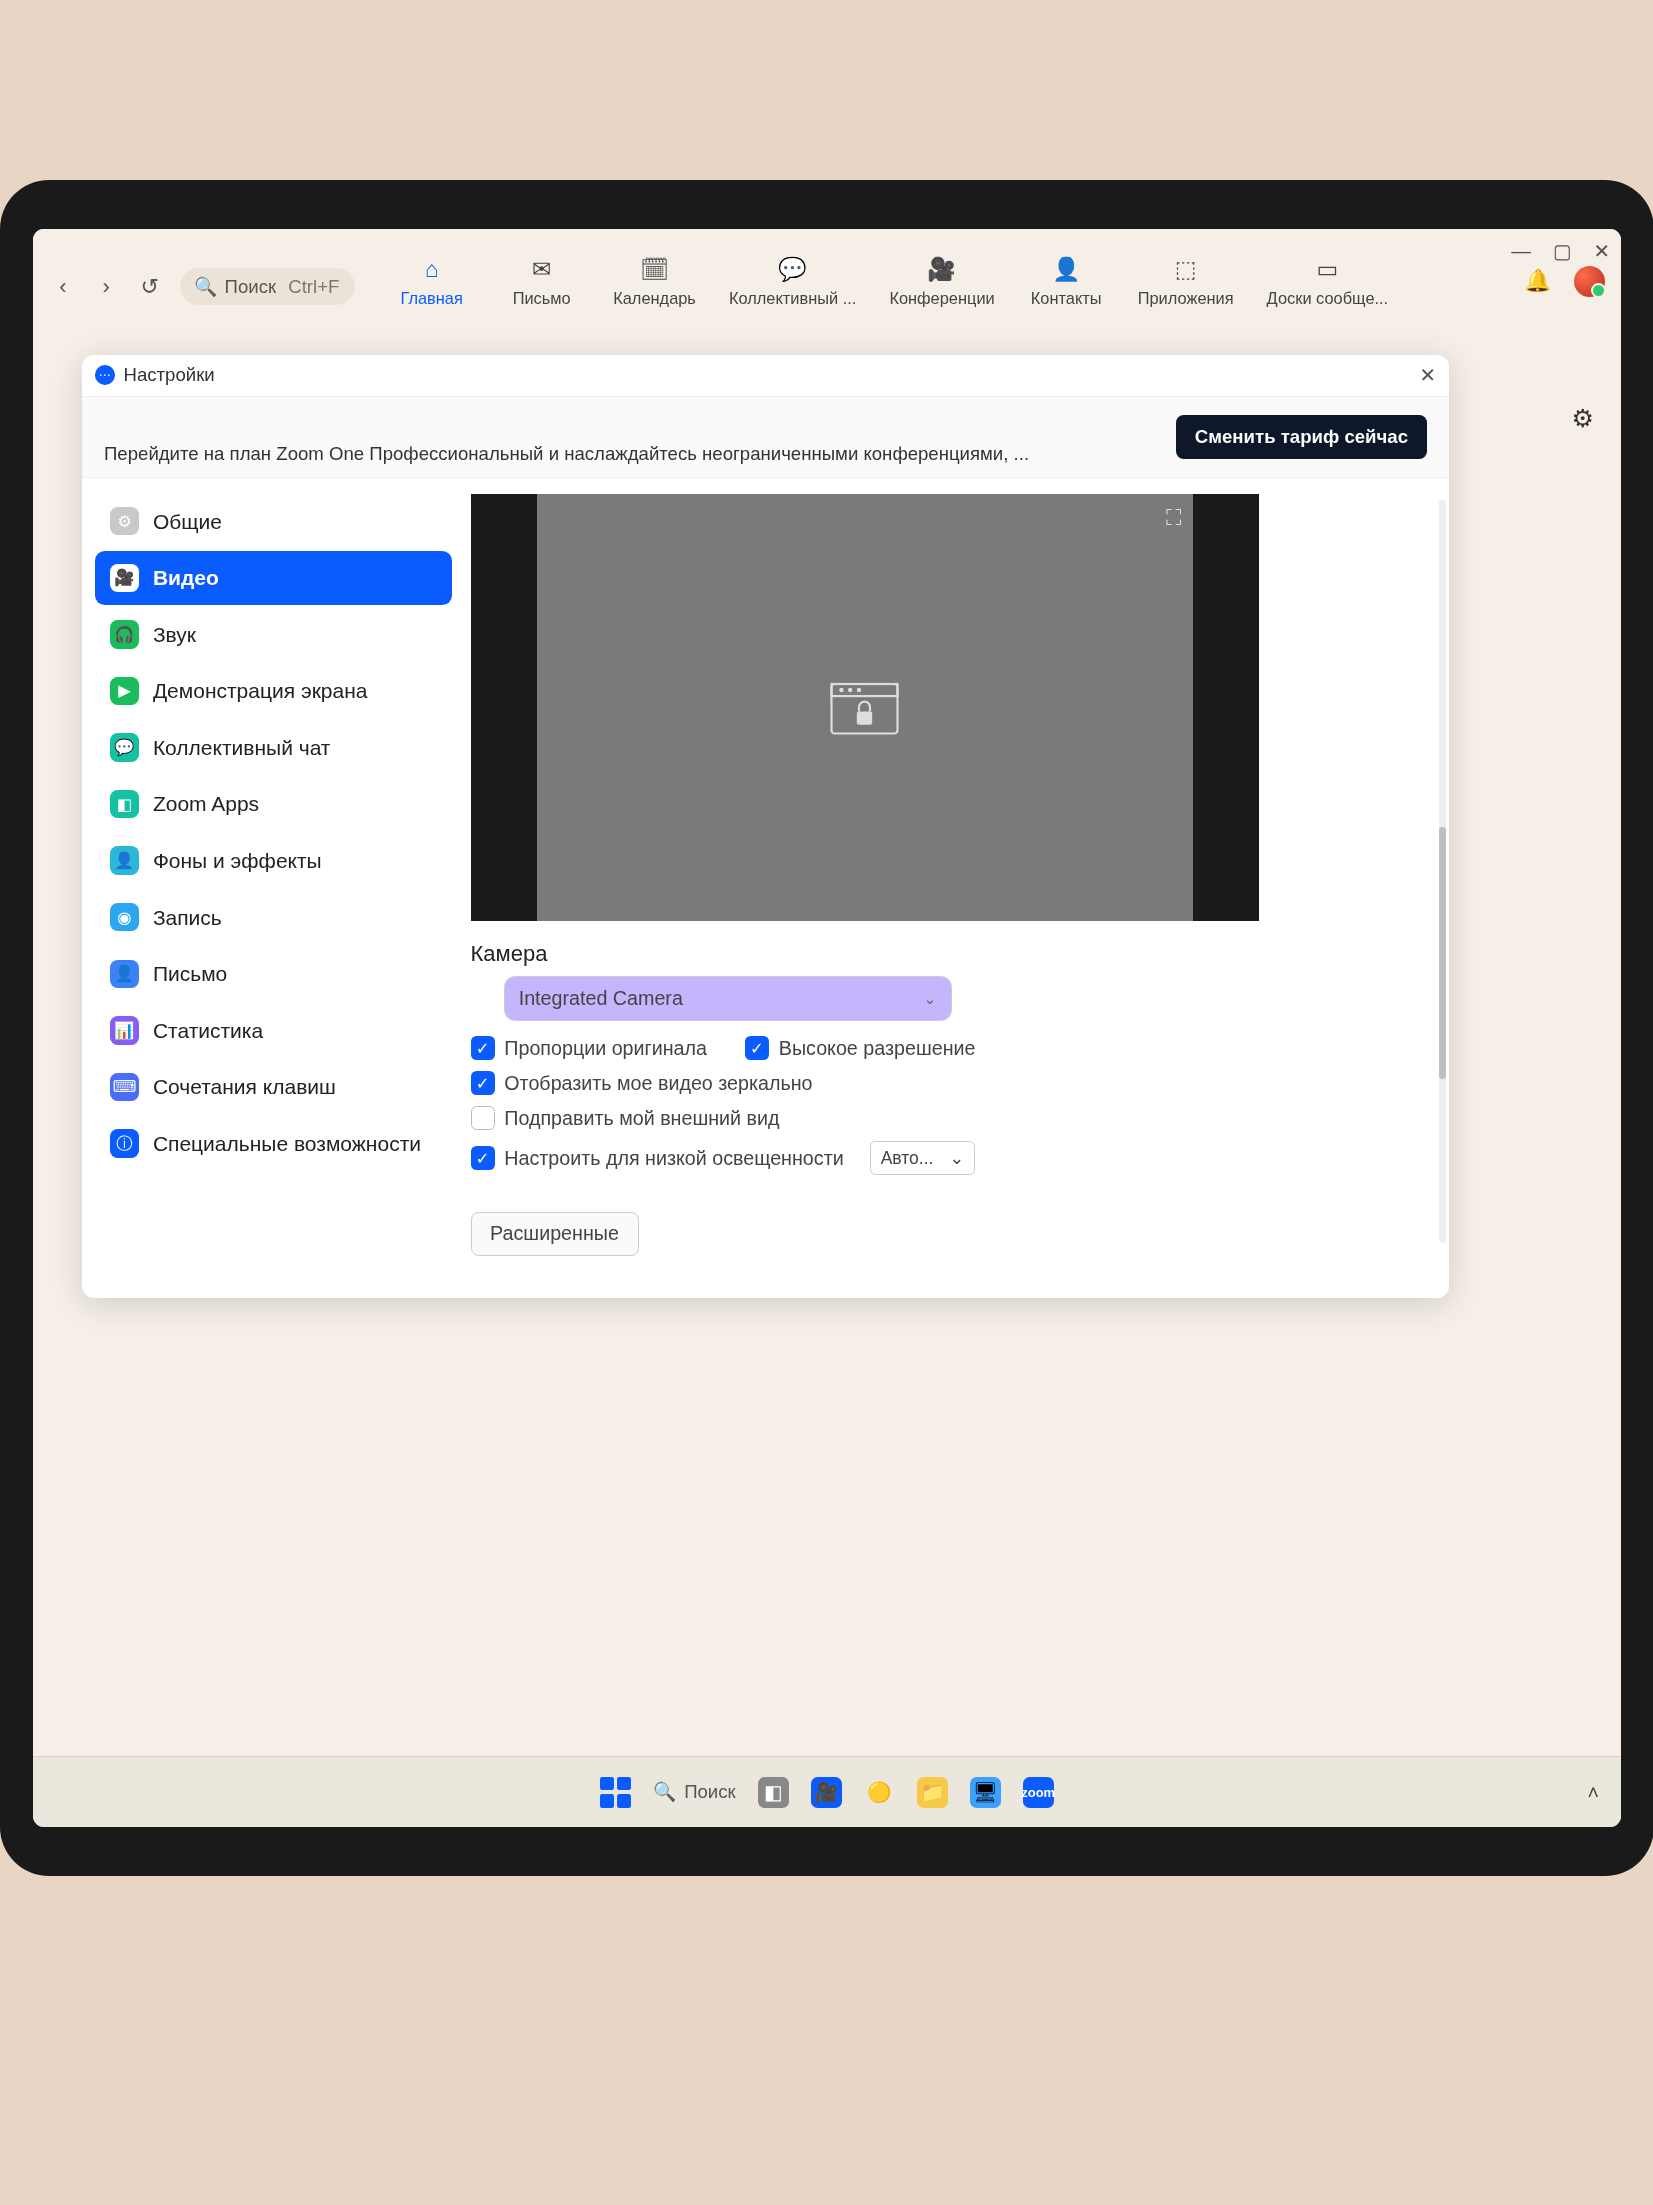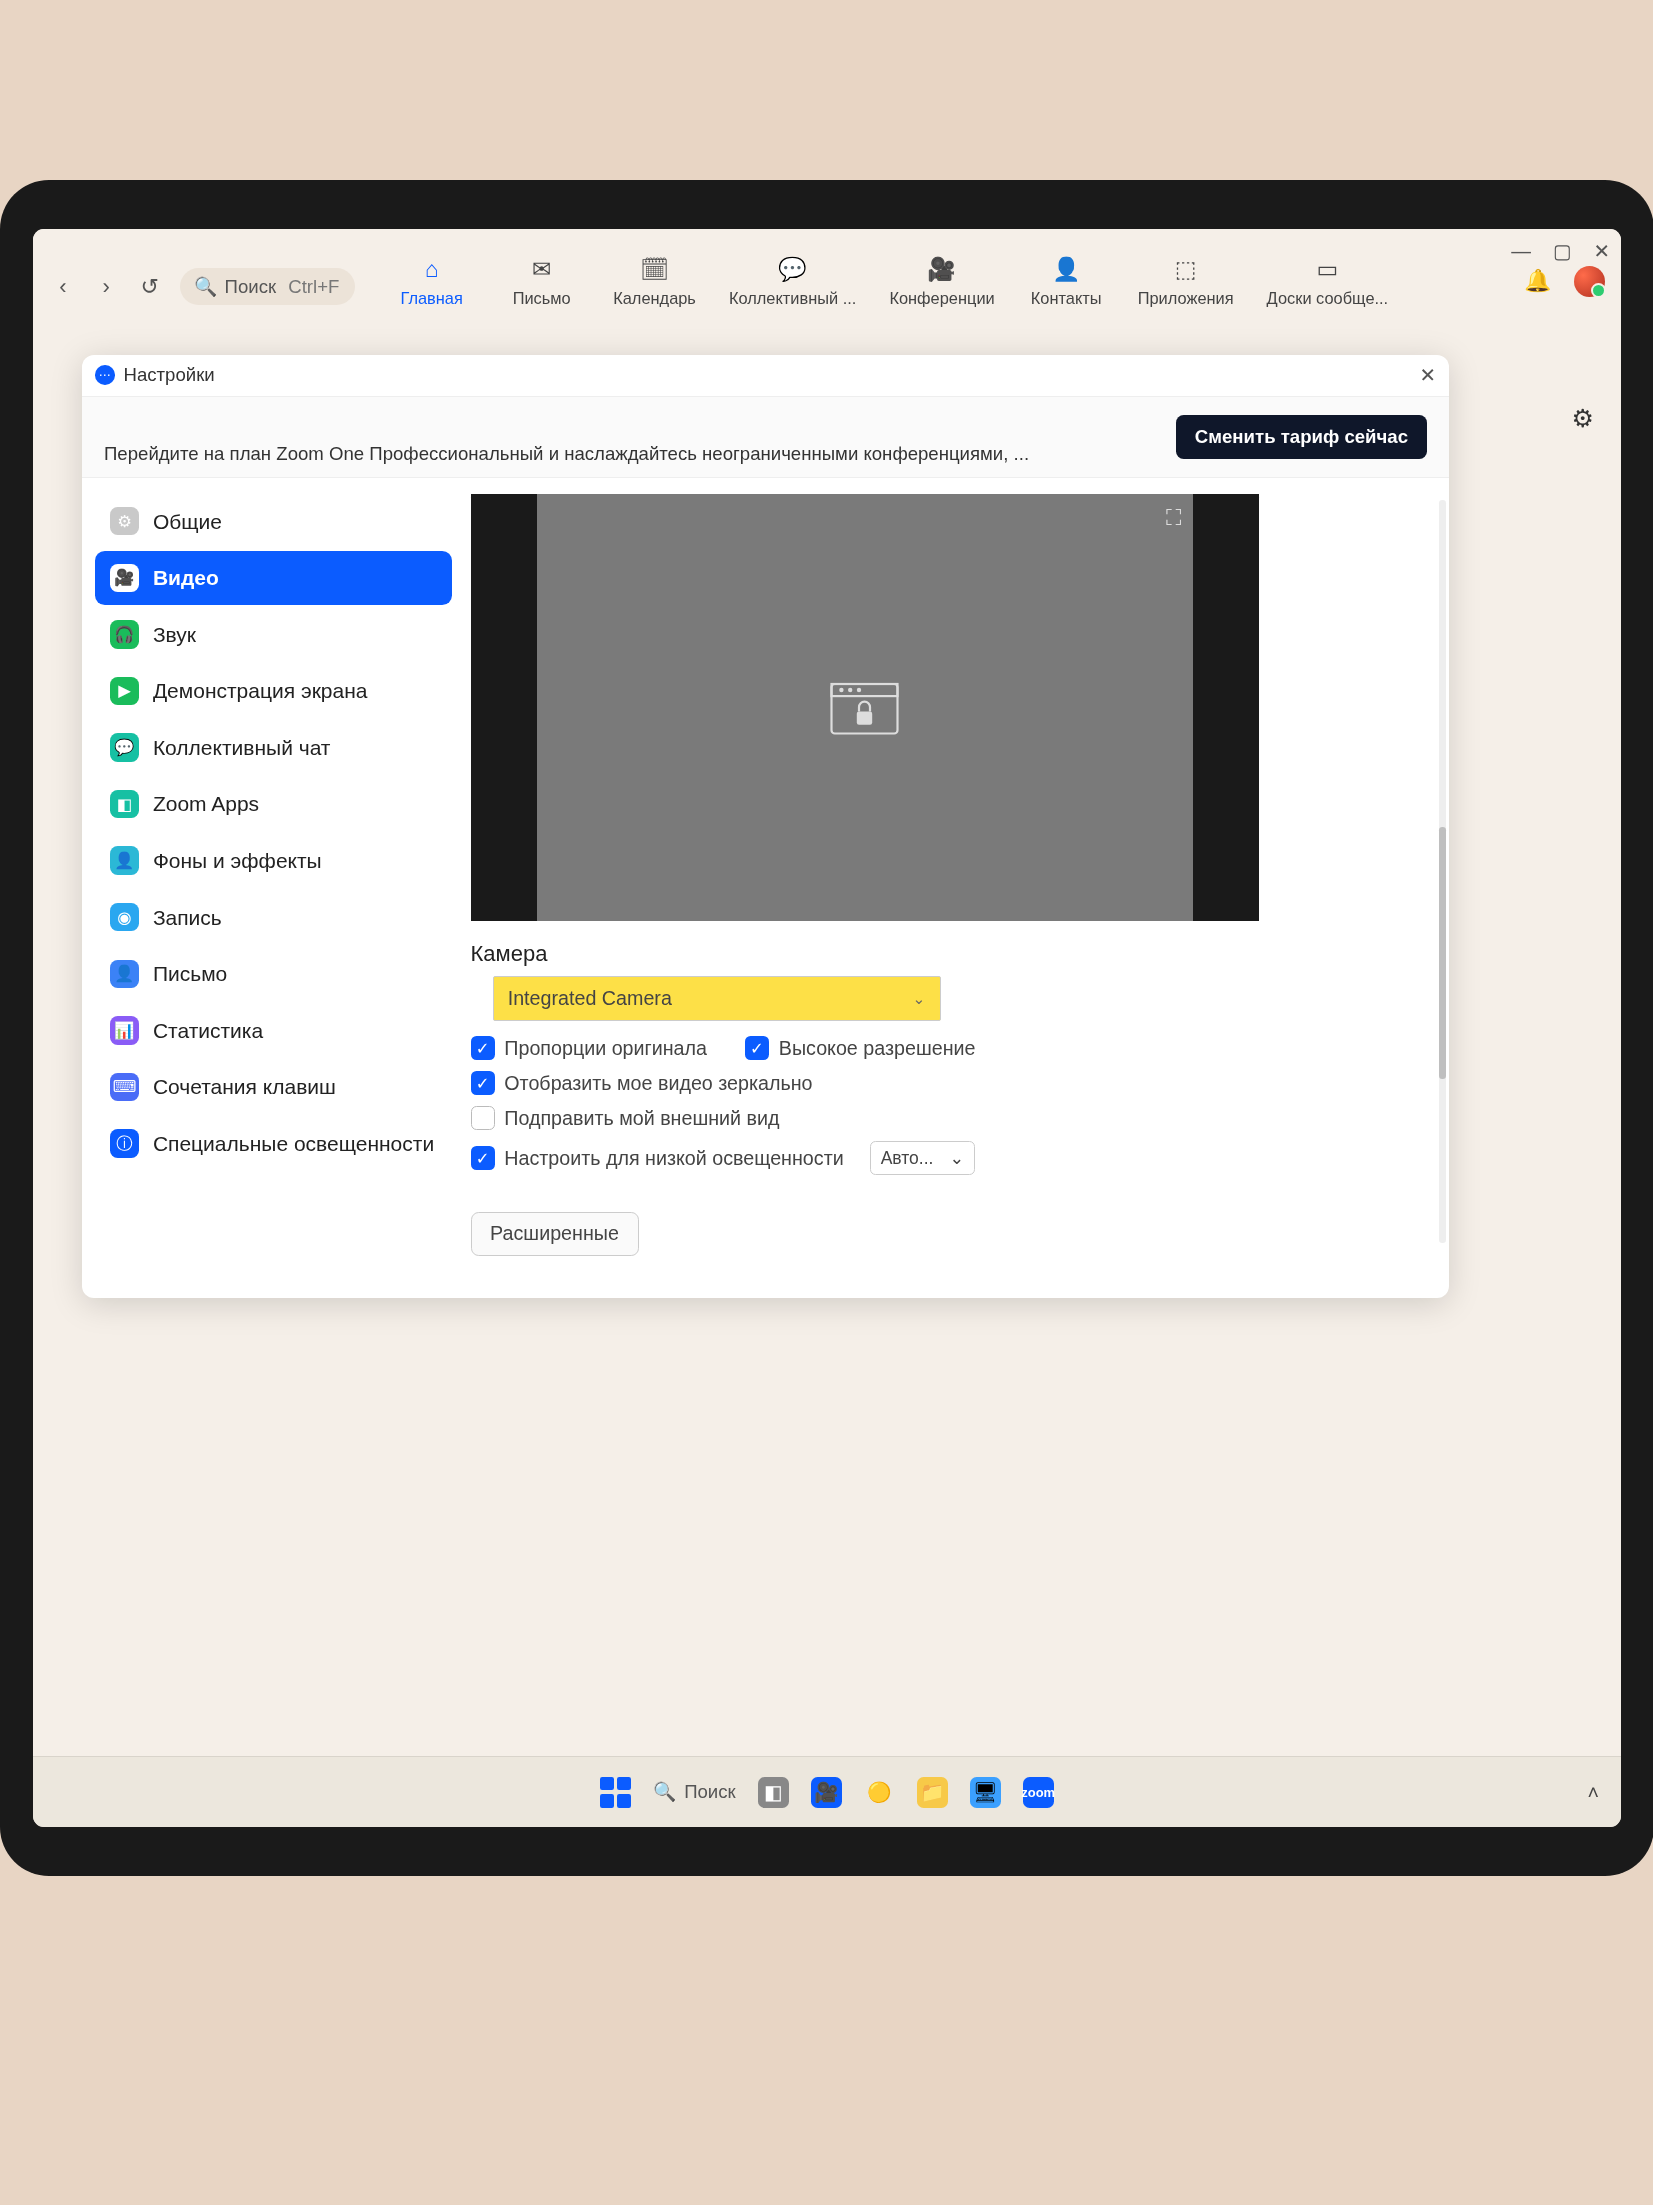--- a/index.html
+++ b/index.html
@@ -50,21 +50,21 @@
 
   .sb-content { flex: 1; padding: 16.4px 27px 27px 5.5px; position: relative; }
   .video-preview { width: 788px; height: 427px; background: #7a7a7a; border-radius: 3.3px; position: relative; display:flex; align-items:center; justify-content:center; }
   .video-preview::before, .video-preview::after { content:""; position:absolute; top:0; bottom:0; width:66px; background:#1a1a1a; }
   .video-preview::before { left:0; }
   .video-preview::after { right:0; }
   .video-preview .lock { position: relative; z-index: 2; color:#ddd; }
   .video-preview .expand { position:absolute; top:11px; right:77px; color:#ddd; font-size:22px; z-index:3; cursor:pointer; }
 
   .section-title { font-size: 22px; font-weight: 400; color: #222; margin: 19.7px 0 9.8px; }
-  .select { width: 448px; display:flex; align-items:center; justify-content:space-between; padding: 9.8px 14.2px; border:0.5px solid #ccc; border-radius: 2px; font-size: 19.7px; color:#444; background:#fde047; cursor:pointer; margin-left: 22px; }
+  .select { width: 448px; display:flex; align-items:center; justify-content:space-between; padding: 9.8px 14.2px; border:0.5px solid #ccc; border-radius: 11px; font-size: 19.7px; color:#444; background:#c4b5fd; cursor:pointer; margin-left: 33px; }
   .select .chev { font-size: 15.3px; color:#666; }
 
   .check-row { display:flex; align-items:center; gap: 9.8px; margin: 11px 0 3.3px 0; font-size: 19.7px; color:#444; }
   .check-row.inline-group { gap: 38px; margin-top: 15.3px; }
   .check { width: 24px; height: 24px; border-radius: 5.5px; display:flex; align-items:center; justify-content:center; font-size: 16.4px; }
   .check.on { background:#0b5cff; color:#fff; }
   .check.off { border: 1.1px solid #bbb; background:#fff; }
   .mini-select { display:inline-flex; align-items:center; gap:16px; border:0.5px solid #ccc; border-radius:5.5px; padding:5.5px 9.8px; font-size:17.5px; color:#444; margin-left: 16.4px; cursor:pointer; }
 
   .adv-btn { margin-top: 33px; display:inline-block; padding: 9.8px 18.6px; border:0.5px solid #ccc; border-radius: 7.7px; font-size: 19.7px; color:#444; background:#fafafa; cursor:pointer; }
@@ -211,21 +211,21 @@
           <div class="sb-item">
               <span class="ic c-purple">📊</span>
               <span class="lbl">Статистика</span>
             </div>
           <div class="sb-item">
               <span class="ic c-indigo">⌨</span>
               <span class="lbl">Сочетания клавиш</span>
             </div>
           <div class="sb-item">
               <span class="ic c-blue">ⓘ</span>
-              <span class="lbl">Специальные освещенности</span>
+              <span class="lbl">Специальные возможности</span>
             </div>
         </div>
 
         <div class="sb-content">
           <div class="video-preview">
             <span class="expand">⛶</span>
             <span class="lock">
               <svg width="77" height="66" viewBox="0 0 140 120">
                   <rect x="10" y="20" width="120" height="90" rx="6" fill="none" stroke="#ddd" stroke-width="4"></rect>
                   <rect x="10" y="20" width="120" height="22" fill="none" stroke="#ddd" stroke-width="4"></rect>

